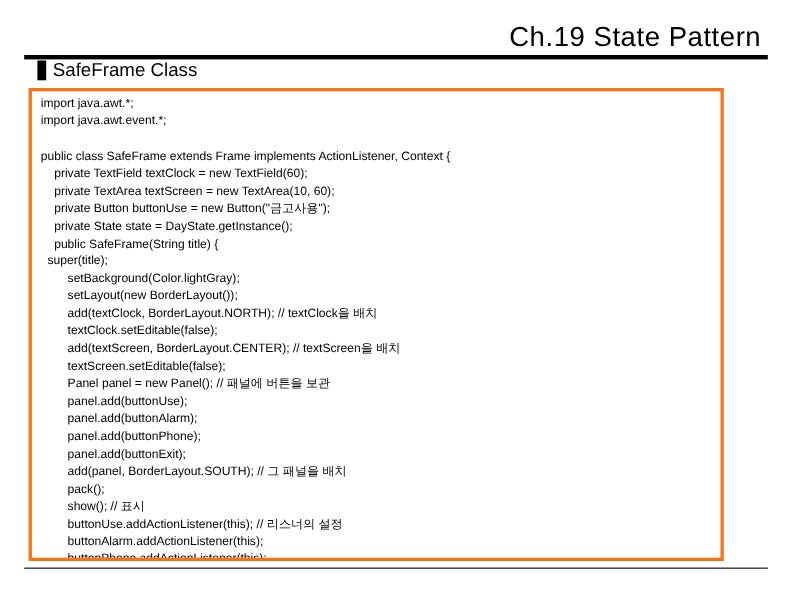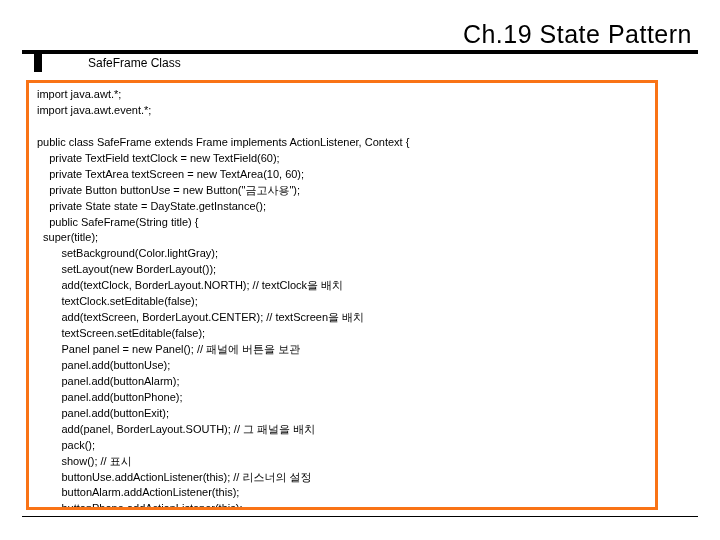--- a/index.html
+++ b/index.html
@@ -17,22 +17,22 @@
     letter-spacing:0.5px;
   }
   .top-rule {
     position:absolute;
     top:50px; left:22px; right:22px;
     border-top:4px solid #000;
   }
   .section {
     position:absolute;
     top:54px; left:34px;
-    font-size:12px;
-    display:flex; align-items:center;gap:40px;
+    font-size:17px;
+    display:flex; align-items:center;
   }
   .section .bullet {
     display:inline-block;
     width:8px; height:18px;
     background:#000;
     margin-right:6px;
   }
   .code-box {
     position:absolute;
     top:80px; left:26px; right:62px;

